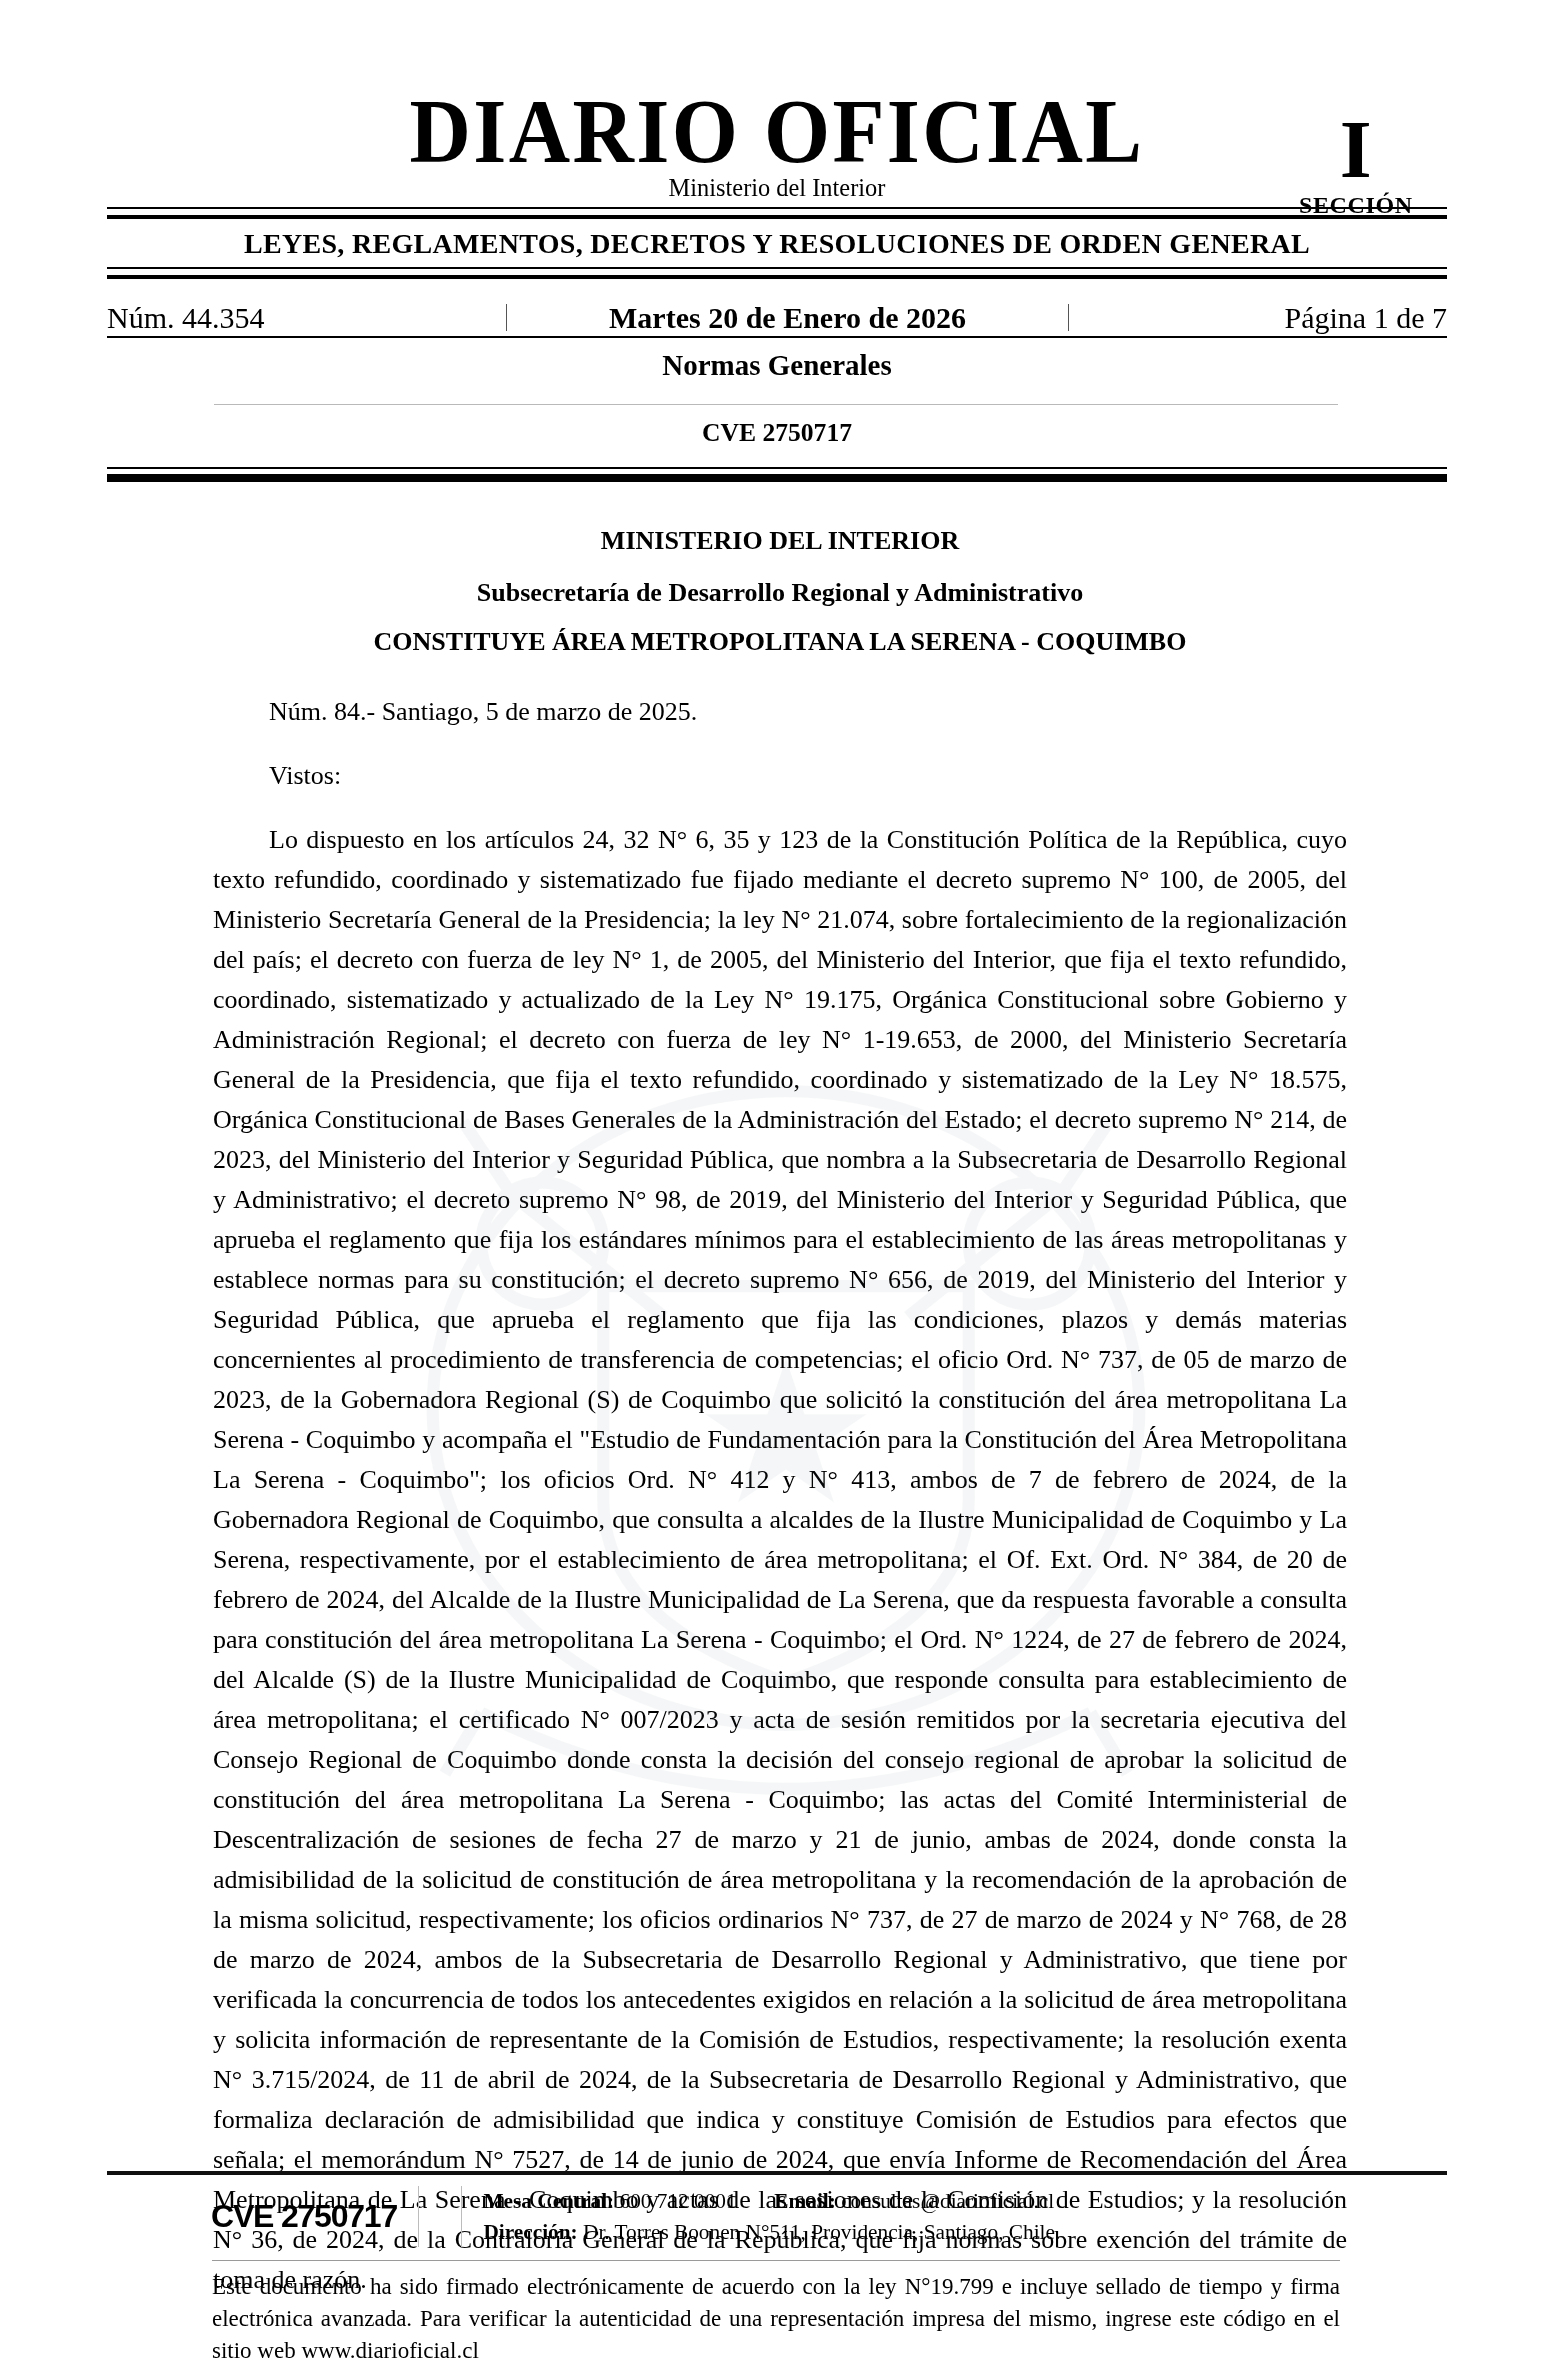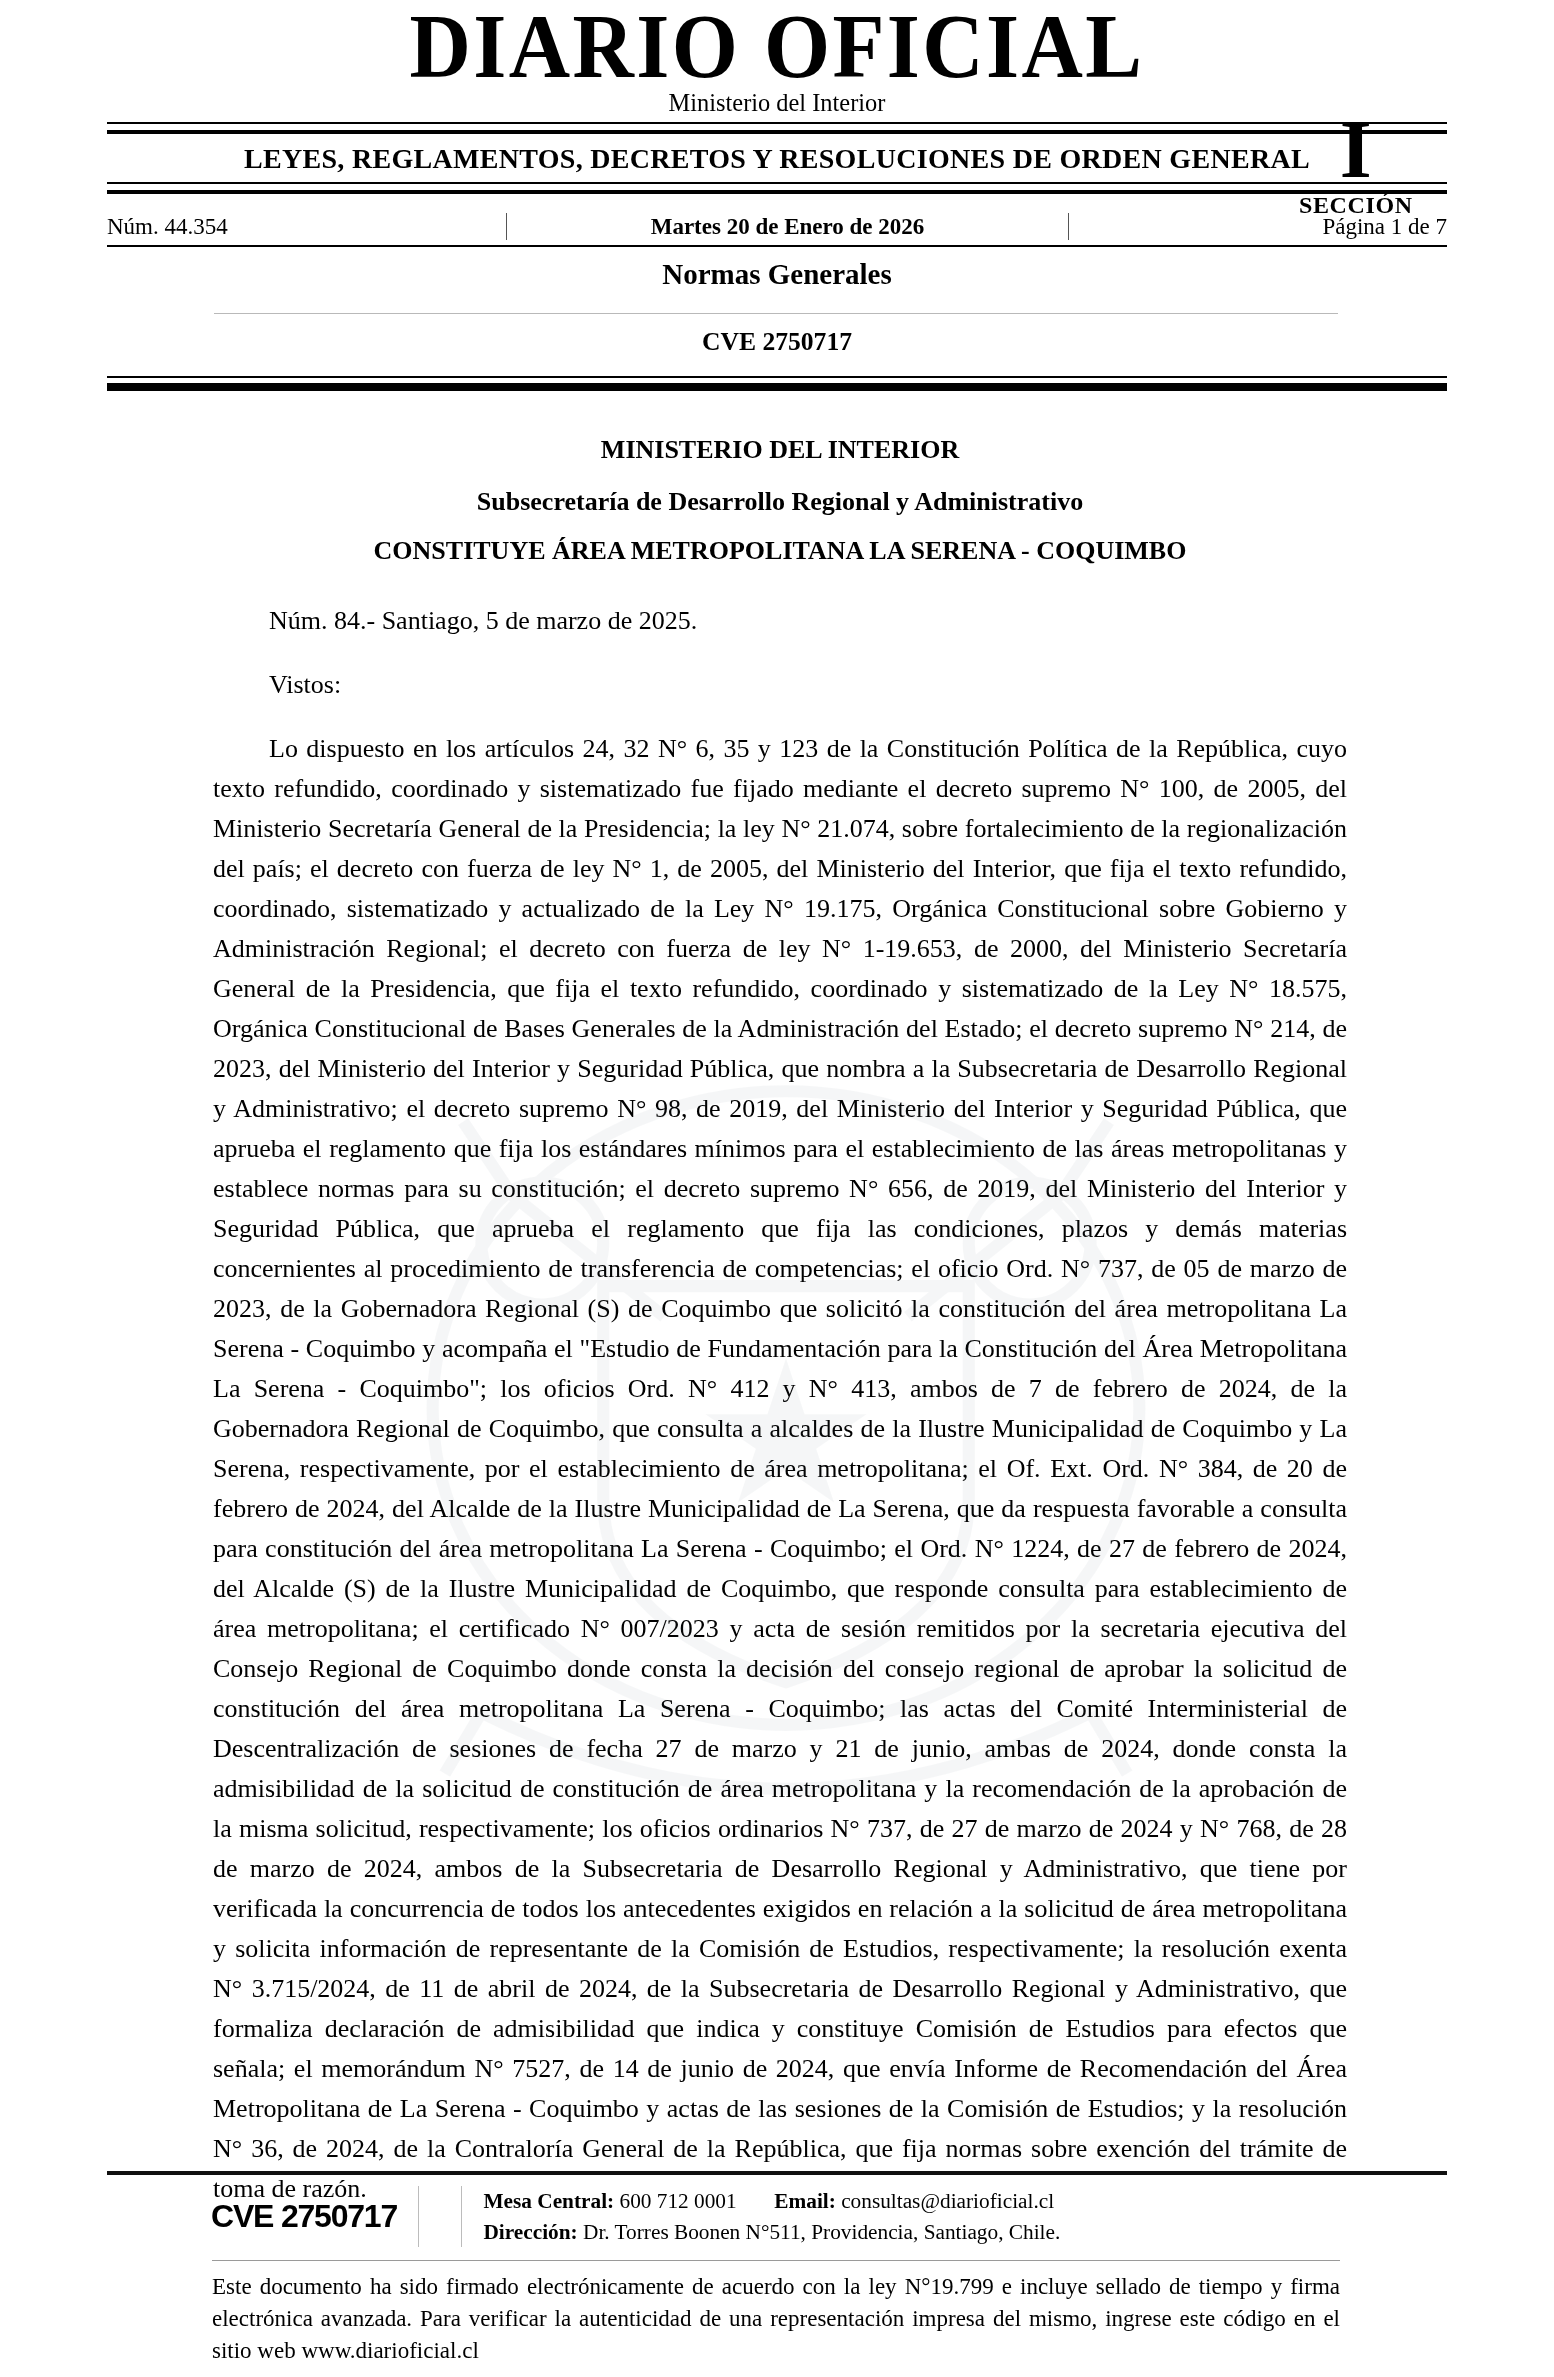--- a/index.html
+++ b/index.html
@@ -11,35 +11,35 @@
     font-family:"Liberation Serif", serif;
     overflow:hidden;
   }
   
   .watermark {
     position:absolute; left:390px; top:951px;
     width:792px; height:975px;
     opacity:0.05; pointer-events:none;
   }
   
-  .masthead { position:relative; margin:0 107px; }
+  .masthead { position:relative; margin:0 107px; padding-top:85px; }
   .mast-center { text-align:center; }
   .mast-title {
     font-size:85px; font-weight:bold; line-height:85px;
     letter-spacing:2.4px; transform:scaleY(1.08); transform-origin:center top;
     white-space:nowrap;
   }
   .mast-subtitle { font-size:33px; font-weight:bold; line-height:37px; margin-top:7.3px; letter-spacing:0.6px; }
   .mast-ministry { font-size:24.4px; line-height:28px; margin-top:3.7px; }
   .section-block { position:absolute; right:12.2px; top:116px; width:158px; text-align:center; }
   .section-roman { font-size:82px; font-weight:bold; line-height:67px; }
   .section-label { font-size:24px; font-weight:bold; letter-spacing:0.6px; margin-top:8.5px; }
   .rule-double { margin-top:4.9px; border-top:2.4px solid #000; border-bottom:4.3px solid #000; height:6.1px; }
   .banner-title { font-size:28px; font-weight:bold; line-height:37px; margin-top:6.1px; text-align:center; letter-spacing:0.3px; }
-  .info-row { display:flex; margin-top:13px; padding:6.1px 0 4.9px 0; font-size:23px; line-height:27px; align-items:center; }
+  .info-row { display:flex; margin-top:19px; padding:6.1px 0 4.9px 0; font-size:30px; line-height:27px; align-items:center; }
   .info-left  { width:399px; text-align:left; }
   .info-mid   { width:561px; text-align:center; border-left:1.2px solid #555; border-right:1.2px solid #555;font-weight:bold; }
   .info-right { flex:1; text-align:right; }
   .rule-single { border-top:2.4px solid #000; }
   .normas { font-size:29px; font-weight:bold; line-height:34px; margin-top:9.8px; text-align:center; }
   .rule-thin-gray { border-top:1.2px solid #b9b9b9; margin:22px 109px 0 107px; }
   .cve-top { font-size:25.6px; font-weight:bold; line-height:32px; margin-top:12.2px; text-align:center; }
   .rule-heavy { margin-top:18.3px; border-top:2.4px solid #000; border-bottom:8.5px solid #000; height:4.9px; }
   
   .doc { margin:0 207px 0 213px; }

